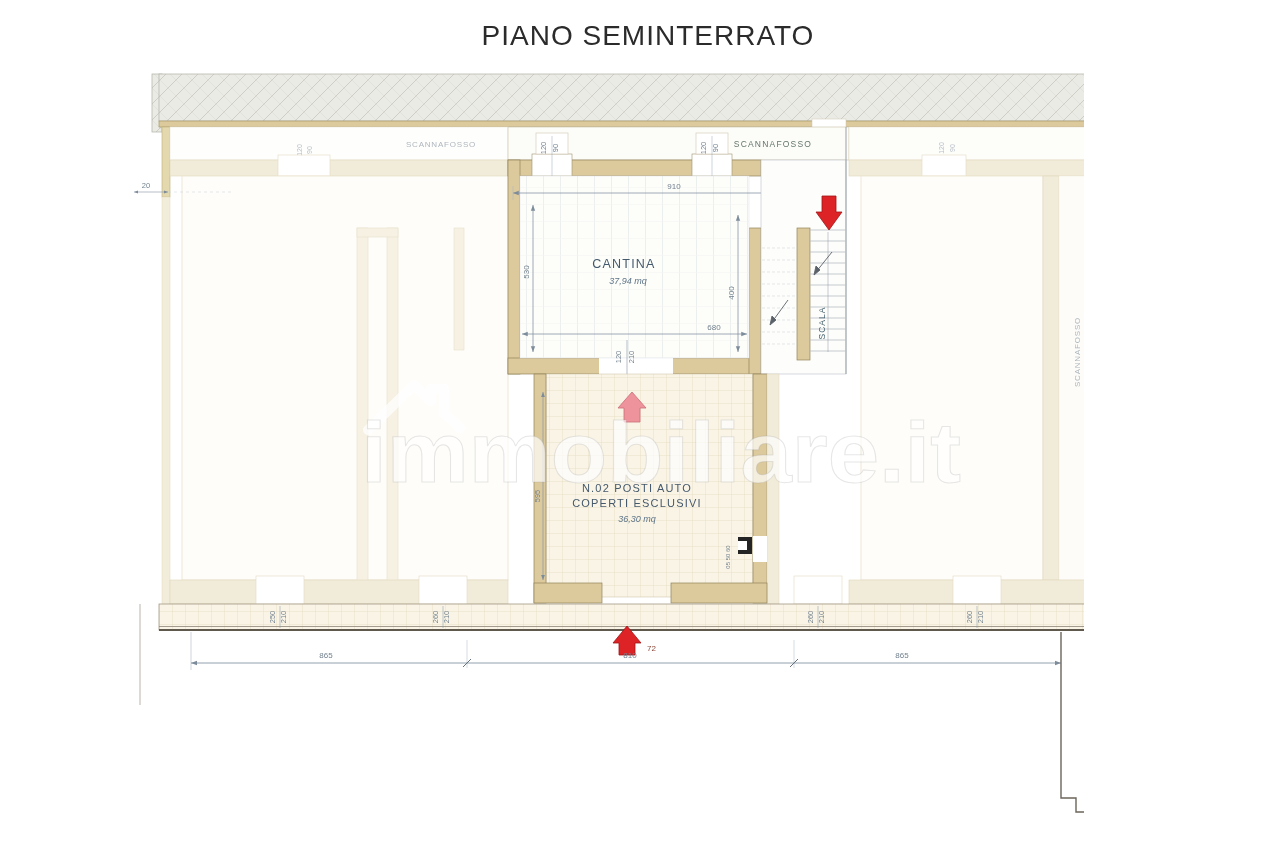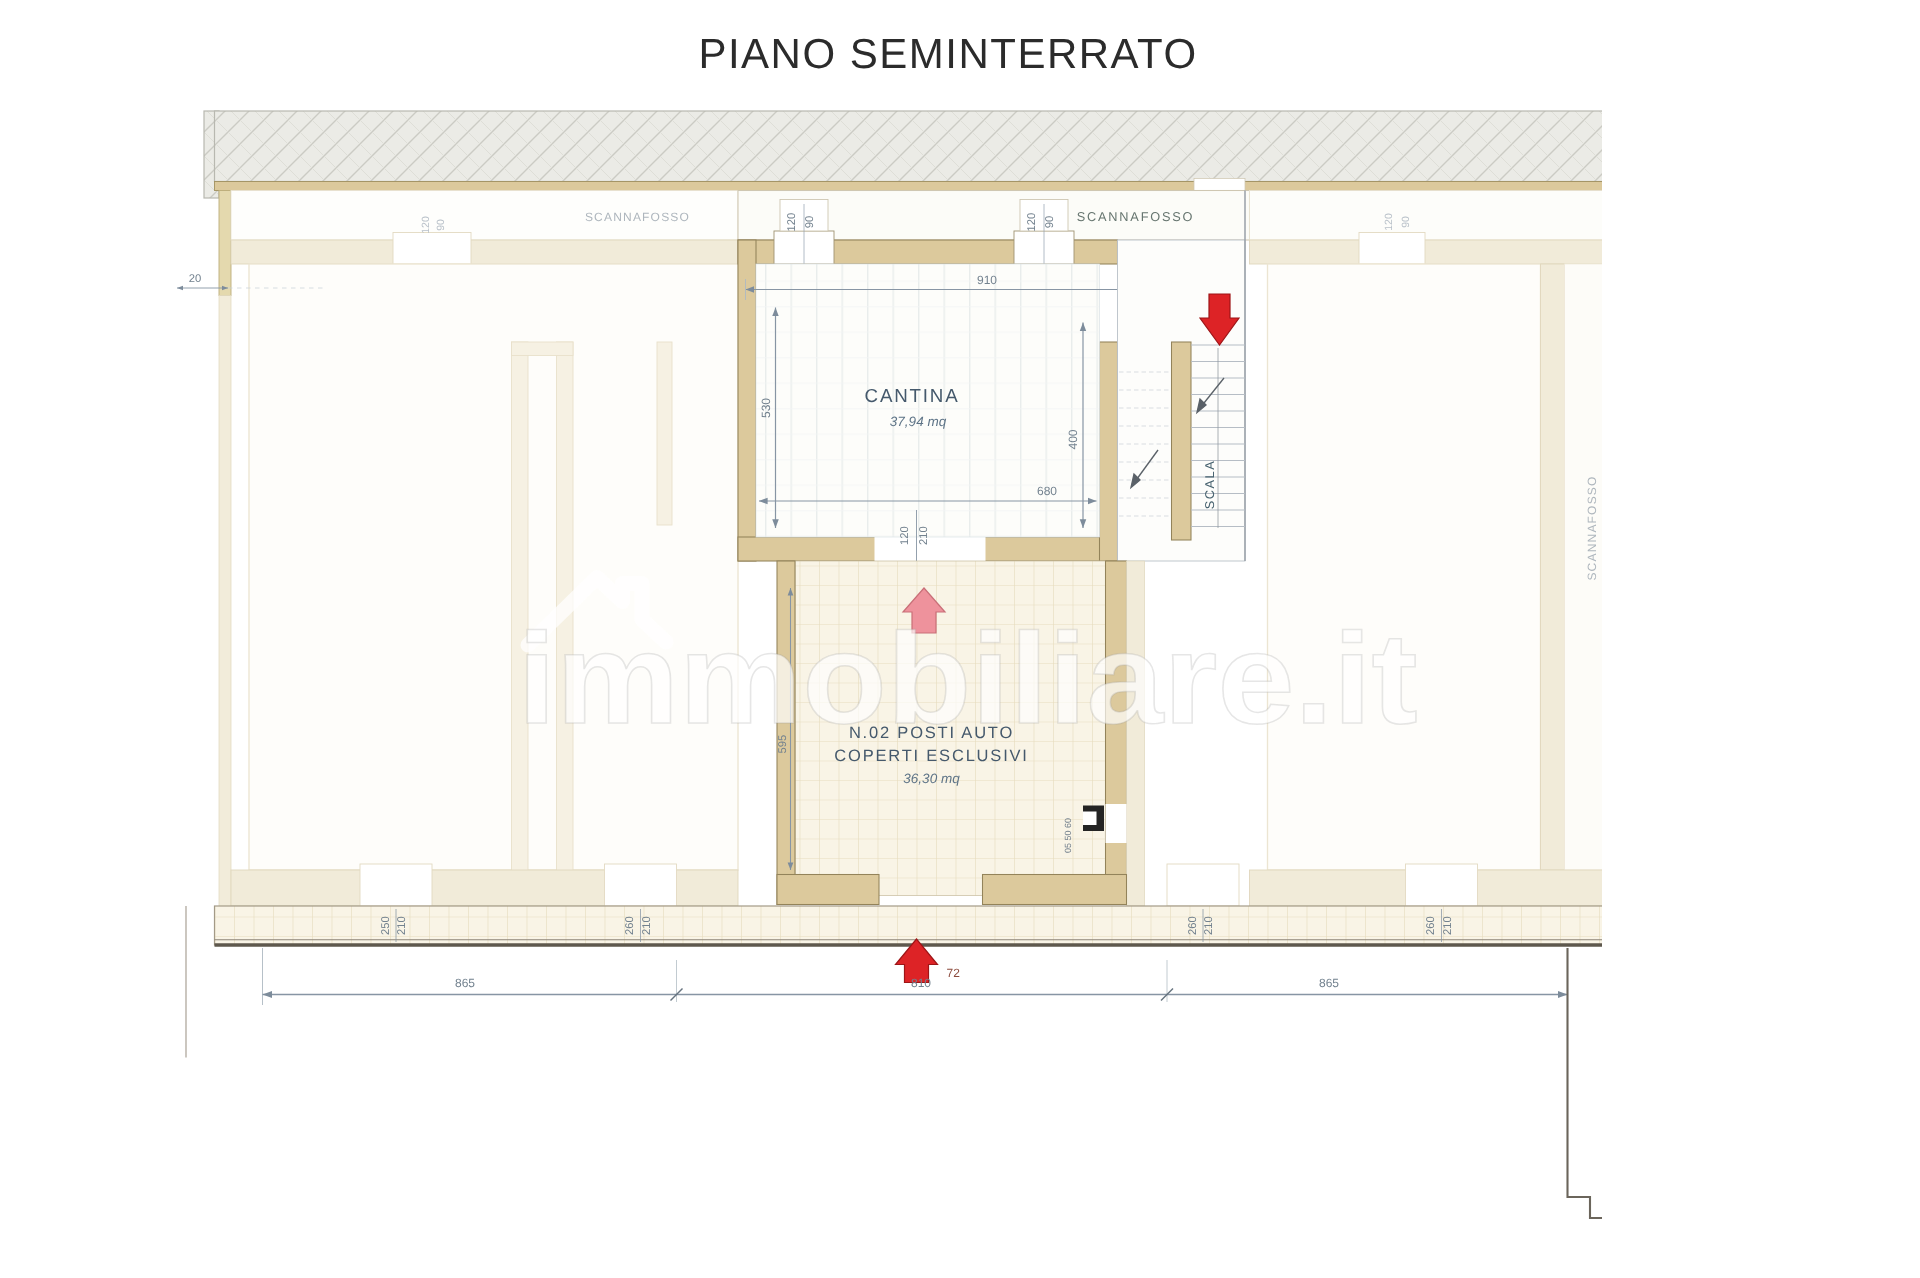--- a/index.html
+++ b/index.html
@@ -2,20 +2,21 @@
 <html><head>
 <meta charset="utf-8">
 <style>
   html,body{margin:0;padding:0;background:#ffffff;}
   .page{
     position:relative;
     width:1068px;height:852px;
     background:#84cc16;
     font-family:"Liberation Sans", sans-serif;
     overflow:hidden;
+    margin-left:16px;
   }
   svg{display:block;}
   text{font-family:"Liberation Sans", sans-serif;}
   .dim{fill:#73828f;font-size:8px;}
   .dim-sm{fill:#73828f;font-size:7.5px;}
   .dim-xs{fill:#75828e;font-size:6px;}
   .dim-faint{fill:#b9c1c9;font-size:7px;}
   .roomlabel{fill:#45596c;letter-spacing:1.2px;}
   .mq{fill:#5e7487;font-style:italic;font-size:9px;}
   .ghosttext{fill:#aeb6bd;font-size:8px;letter-spacing:0.8px;}

